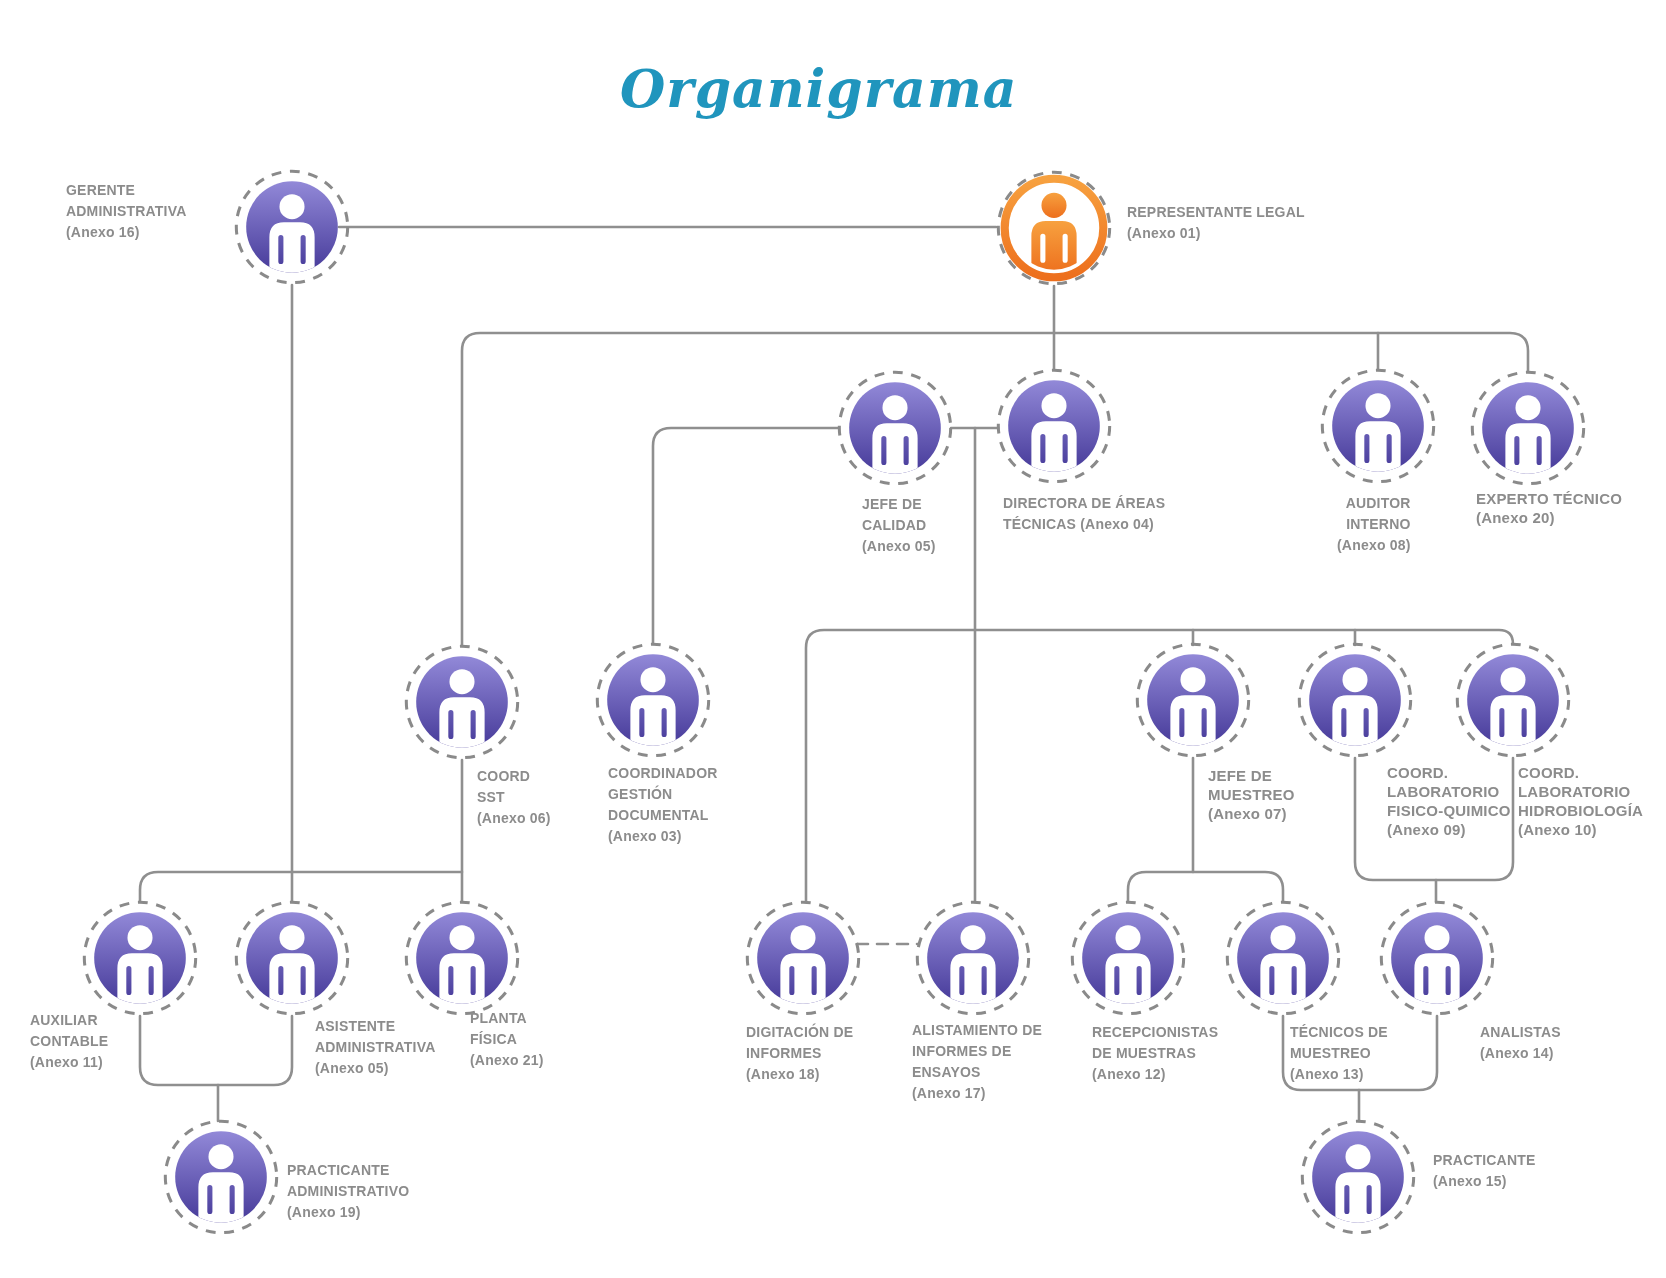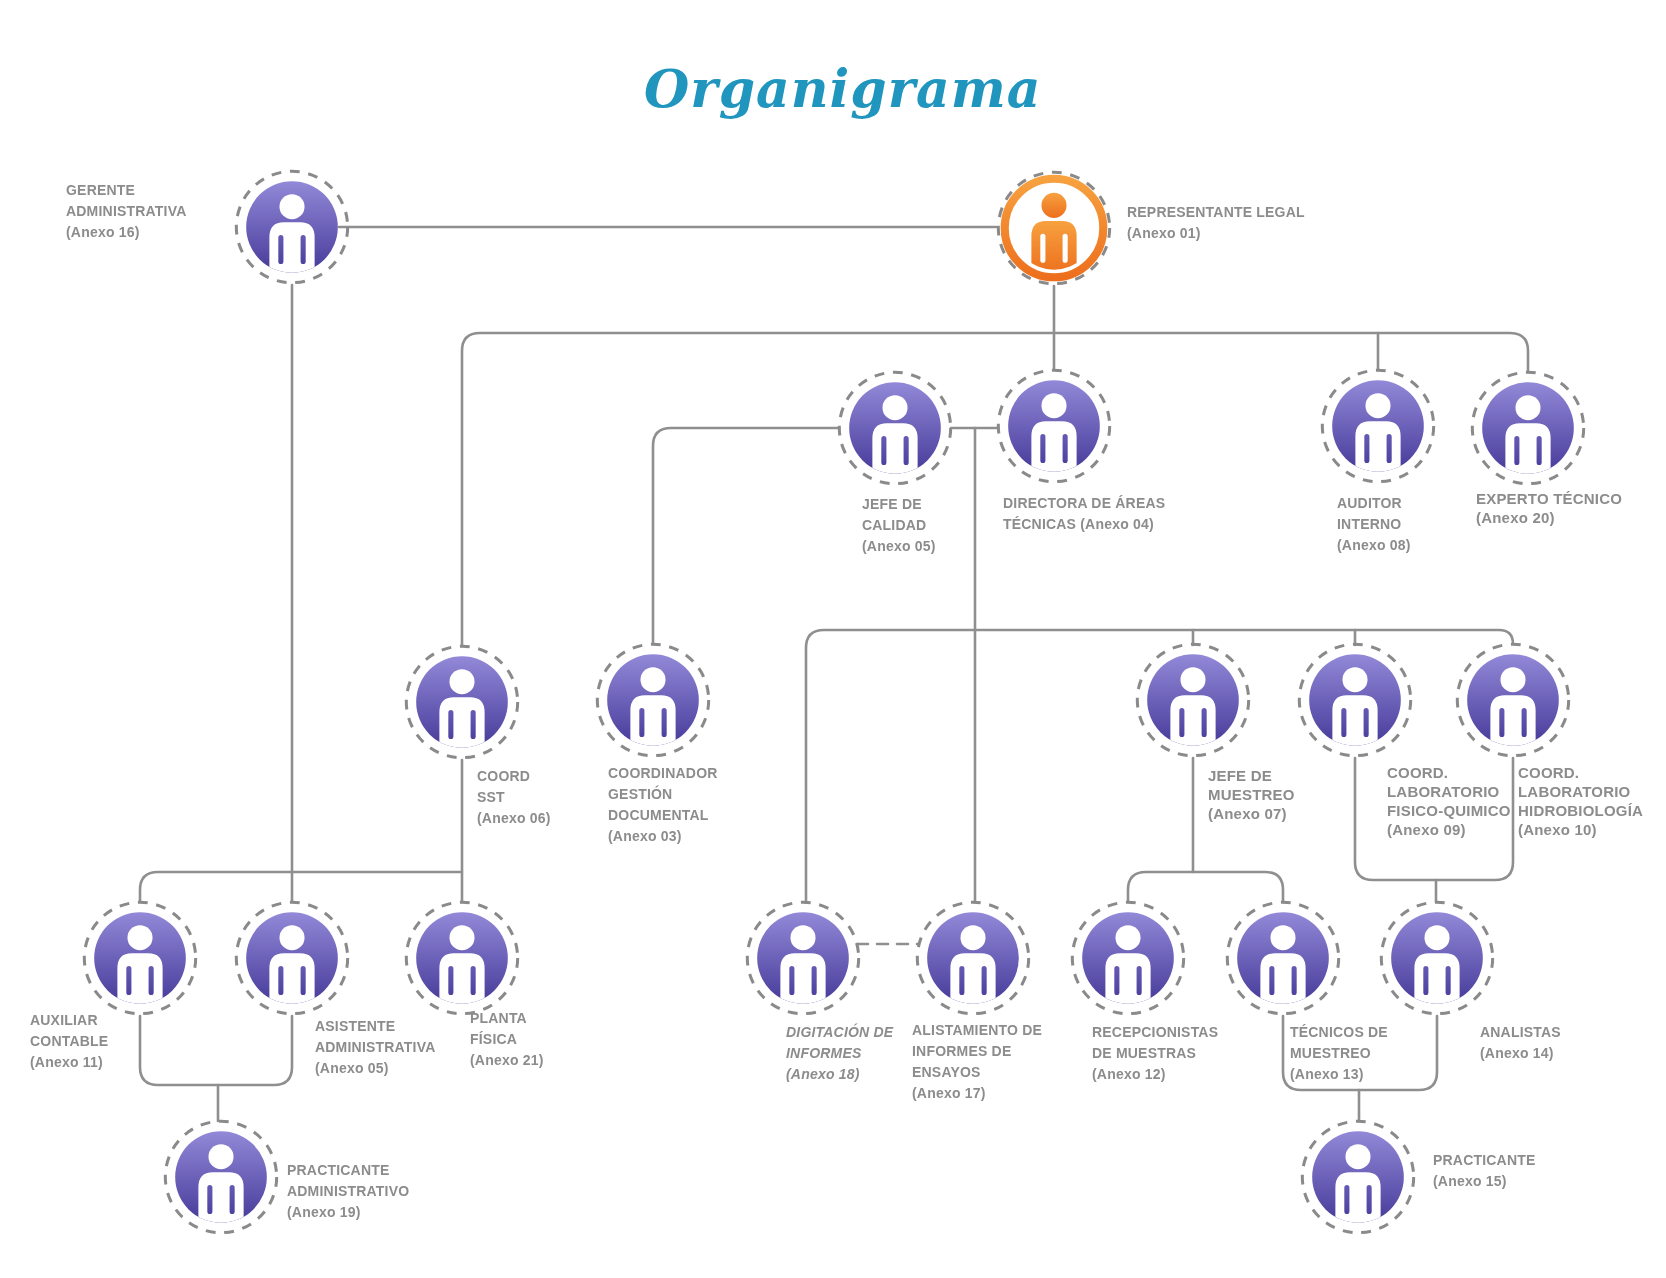--- a/index.html
+++ b/index.html
@@ -1,21 +1,21 @@
 <!DOCTYPE html>
 <html><head>
 <meta charset="utf-8">
 <style>
   html,body{margin:0;padding:0;}
   body{
     width:1666px;height:1278px;position:relative;background:#ffffff;
     font-family:"Liberation Sans", sans-serif;overflow:hidden;
   }
   .title{
-    position:absolute;left:644px;top:58px;margin:0;
+    position:absolute;left:620px;top:58px;margin:0;
     font-family:"DejaVu Serif", serif;font-style:italic;font-weight:700;
     font-size:52px;letter-spacing:1px;color:#2095bd;
   }
   svg.connectors{position:absolute;left:0;top:0;}
   .connectors path{fill:none;stroke:#8f8f8f;stroke-width:2.6;stroke-linecap:round;}
   .connectors path.dashed{stroke-dasharray:11 9;}
   .node-icon{position:absolute;width:116px;height:116px;}
   .node-icon svg{display:block;width:116px;height:116px;}
   .ring{fill:none;stroke:#8a8a8a;stroke-width:2.6;stroke-dasharray:8.5 7.5;}
   .node-icon .v-orange{display:none;}
@@ -214,21 +214,21 @@
         <g clip-path="url(#clipInnerO)">
           <circle cx="50" cy="30.5" r="10.8" fill="url(#gradOrange)"></circle>
           <path fill="url(#gradOrange)" fill-rule="evenodd" d="
             M30.5 90 L30.5 57 Q30.5 44 43 44 L57 44 Q69.5 44 69.5 57 L69.5 90 Z
             M38.2 57.2 Q38.2 55 40.4 55 Q42.6 55 42.6 57.2 L42.6 77.8 Q42.6 80 40.4 80 Q38.2 80 38.2 77.8 Z
             M57.4 57.2 Q57.4 55 59.6 55 Q61.8 55 61.8 57.2 L61.8 77.8 Q61.8 80 59.6 80 Q57.4 80 57.4 77.8 Z"></path>
         </g>
       </g>
     </svg>
   </div>
-<div class="node-label" style="left: 1337px; top: 493px;">
+<div class="node-label" style="left: 1337px; top: 493px; text-align: right;">
       <div>AUDITOR</div>
       <div>INTERNO</div>
       <div>(Anexo 08)</div>
     </div>
   <div class="node-icon purple" style="left: 1470px; top: 370px;">
     <svg viewBox="0 0 100 100">
       <circle class="ring" cx="50" cy="50" r="48"></circle>
       <g class="v-purple">
         <circle cx="50" cy="50" r="39.5" fill="url(#gradPurple)"></circle>
         <g clip-path="url(#clipInnerP)">
@@ -516,21 +516,21 @@
         <g clip-path="url(#clipInnerO)">
           <circle cx="50" cy="30.5" r="10.8" fill="url(#gradOrange)"></circle>
           <path fill="url(#gradOrange)" fill-rule="evenodd" d="
             M30.5 90 L30.5 57 Q30.5 44 43 44 L57 44 Q69.5 44 69.5 57 L69.5 90 Z
             M38.2 57.2 Q38.2 55 40.4 55 Q42.6 55 42.6 57.2 L42.6 77.8 Q42.6 80 40.4 80 Q38.2 80 38.2 77.8 Z
             M57.4 57.2 Q57.4 55 59.6 55 Q61.8 55 61.8 57.2 L61.8 77.8 Q61.8 80 59.6 80 Q57.4 80 57.4 77.8 Z"></path>
         </g>
       </g>
     </svg>
   </div>
-<div class="node-label" style="left: 786px; top: 1022px; font-style: italic;">
+<div class="node-label" style="left: 746px; top: 1022px;">
       <div>DIGITACIÓN DE</div>
       <div>INFORMES</div>
       <div>(Anexo 18)</div>
     </div>
   <div class="node-icon purple" style="left: 915px; top: 900px;">
     <svg viewBox="0 0 100 100">
       <circle class="ring" cx="50" cy="50" r="48"></circle>
       <g class="v-purple">
         <circle cx="50" cy="50" r="39.5" fill="url(#gradPurple)"></circle>
         <g clip-path="url(#clipInnerP)">

